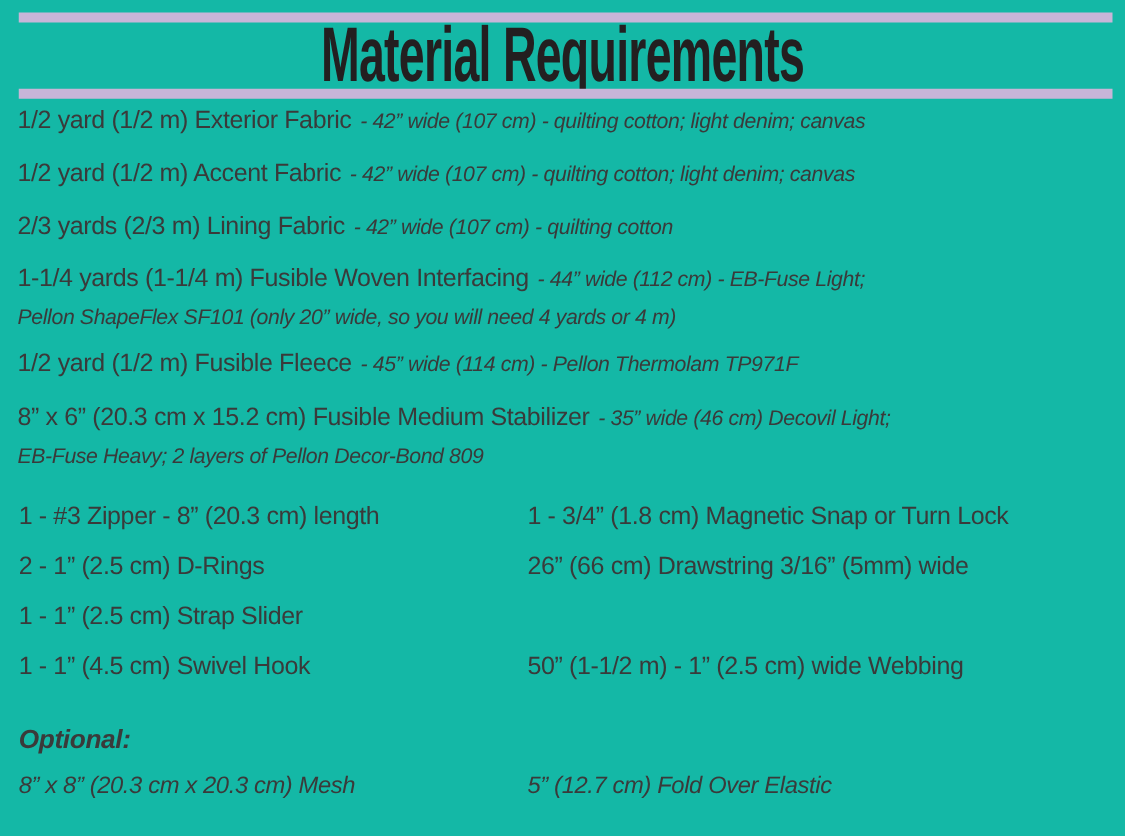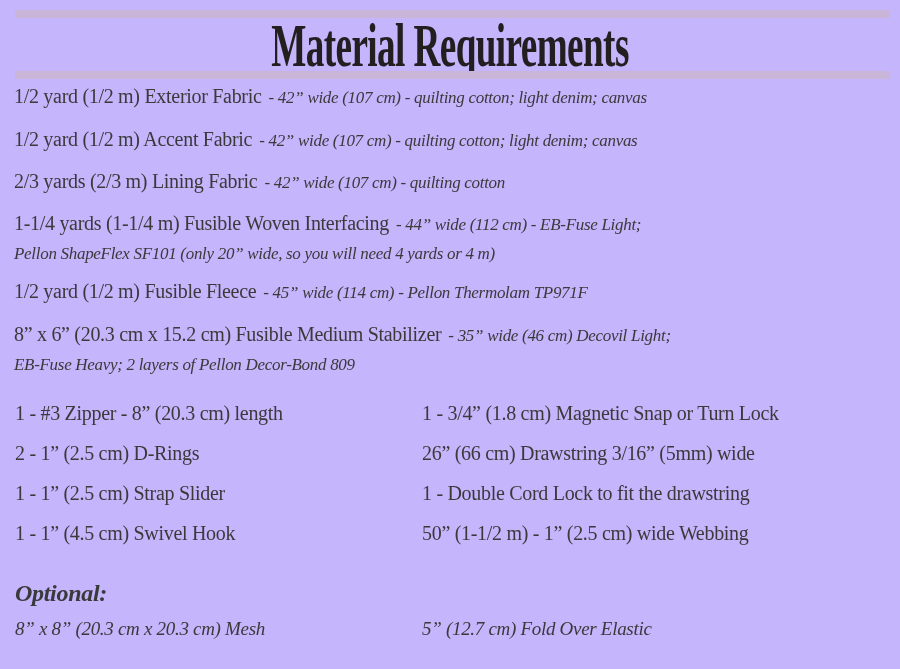--- a/index.html
+++ b/index.html
@@ -4,23 +4,23 @@
 <style>
   html, body {
     margin: 0;
     padding: 0;
     background: #ffffff;
   }
   .page {
     position: relative;
     width: 900px;
     height: 669px;
-    background: #c4b5fd;
+    background: #14b8a6;
     overflow: hidden;
-    font-family: Liberation Serif, serif;
+    font-family: Liberation Sans, sans-serif;
     color: #3a3a3a;
   }
   .accent-bar {
     position: absolute;
     left: 15px;
     width: 875px;
     height: 8px;
     background: #c8b5d8;
   }
   .bar-top { top: 10px; }
@@ -77,21 +77,21 @@
   .hw-right {
     position: absolute;
     left: 422px;
     white-space: nowrap;
     font-size: 20px;
     letter-spacing: -0.3px;
   }
   .optional-label {
     position: absolute;
     left: 15px;
-    font-size: 24px;
+    font-size: 21px;
     font-weight: bold;
     font-style: italic;
     letter-spacing: -0.3px;
   }
   .opt-item {
     font-style: italic;
     font-size: 19px;
   }
 </style>
 </head>
@@ -131,21 +131,20 @@
   </div>
   <div class="cont-line" style="top:355px">EB-Fuse Heavy; 2 layers of Pellon Decor-Bond 809</div>
 
   <div class="hw-left" style="top:402px">1 - #3 Zipper - 8” (20.3 cm) length</div>
   <div class="hw-right" style="top:402px">1 - 3/4” (1.8 cm) Magnetic Snap or Turn Lock</div>
 
   <div class="hw-left" style="top:442px">2 - 1” (2.5 cm) D-Rings</div>
   <div class="hw-right" style="top:442px">26” (66 cm) Drawstring 3/16” (5mm) wide</div>
 
   <div class="hw-left" style="top:482px">1 - 1” (2.5 cm) Strap Slider</div>
-  <div class="hw-right" style="top:482px">1 - Double Cord Lock to fit the drawstring</div>
 
   <div class="hw-left" style="top:522px">1 - 1” (4.5 cm) Swivel Hook</div>
   <div class="hw-right" style="top:522px">50” (1-1/2 m) - 1” (2.5 cm) wide Webbing</div>
 
   <div class="optional-label" style="top:580px">Optional:</div>
 
   <div class="hw-left opt-item" style="top:618px">8” x 8” (20.3 cm x 20.3 cm) Mesh</div>
   <div class="hw-right opt-item" style="top:618px">5” (12.7 cm) Fold Over Elastic</div>
 
 </div>

